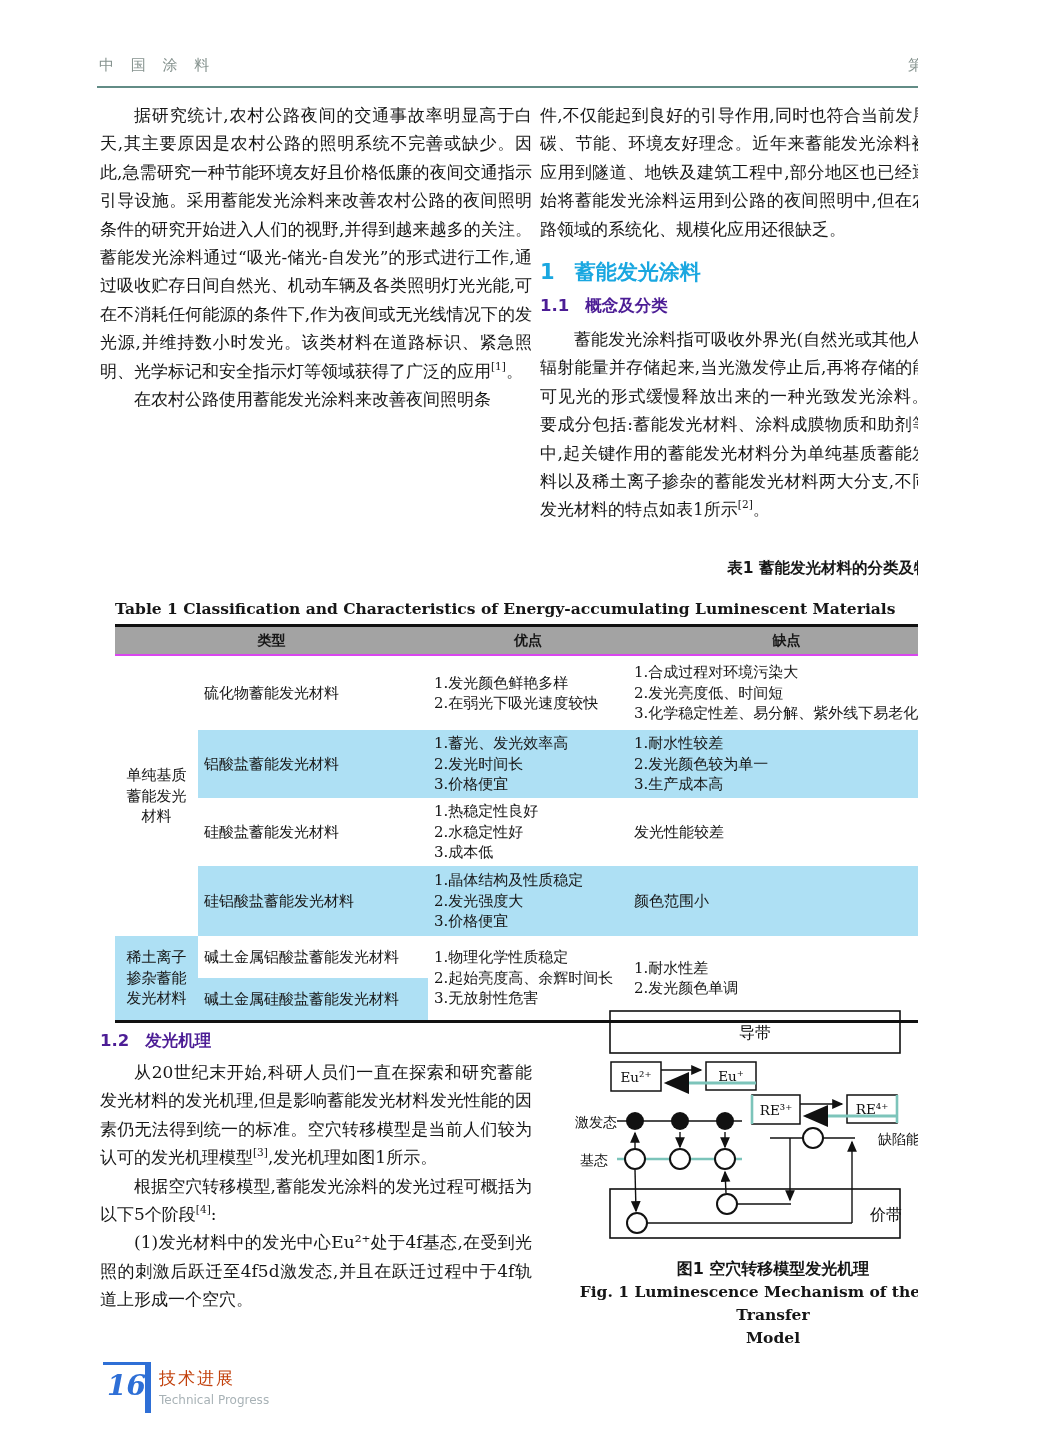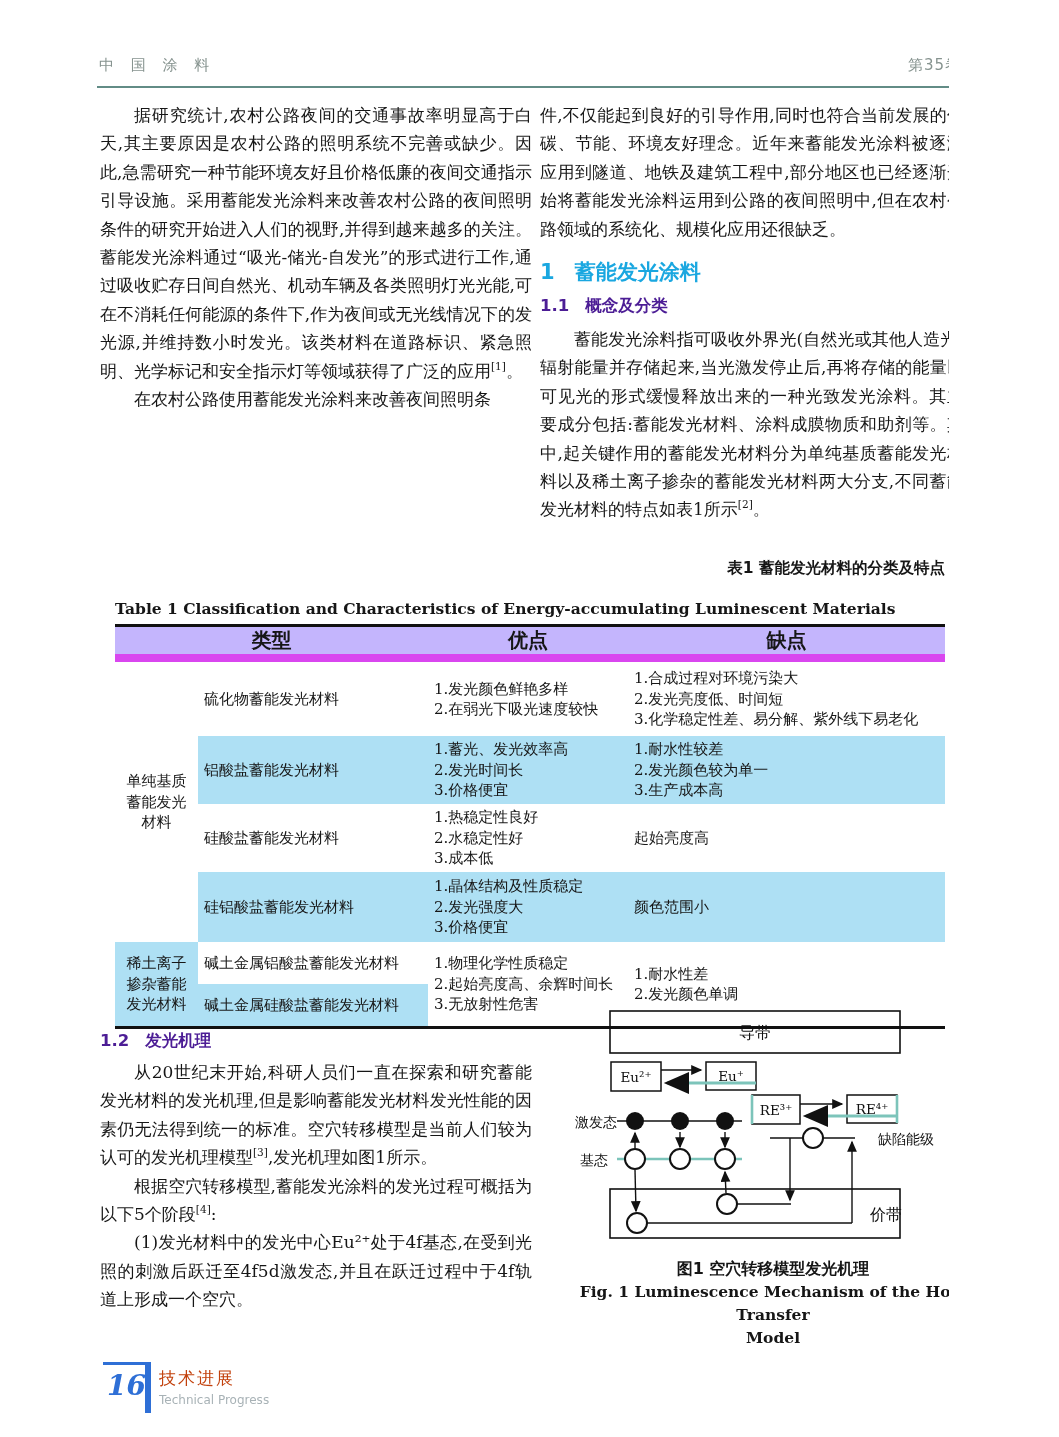--- a/index.html
+++ b/index.html
@@ -1,17 +1,17 @@
 <!DOCTYPE html>
 <html><head>
 <meta charset="utf-8">
 <style>
   html,body{margin:0;padding:0;background:#ffffff;}
   .page{position:relative;width:918px;height:1437px;background:#fff;overflow:hidden;
-        font-family:"DejaVu Serif", serif;color:#161616;padding-left:31px;}
+        font-family:"DejaVu Serif", serif;color:#161616;}
 
   
   .running-head{position:absolute;left:99px;top:56px;width:862px;display:flex;
                 justify-content:space-between;font-family:"DejaVu Sans",sans-serif;
                 font-size:15px;color:#86938f;letter-spacing:6px;}
   .running-head .vol{letter-spacing:1px;}
   .head-rule{position:absolute;left:97px;top:86px;width:866px;height:0;
              border-top:2px solid #628c86;}
 
   
@@ -33,22 +33,22 @@
 
   
   .table-block{position:absolute;left:115px;top:558px;width:830px;}
   .tbl-title-cn{font-family:"DejaVu Sans",sans-serif;font-weight:bold;font-size:15.5px;
                 text-align:right;margin-bottom:16px;}
   .tbl-title-en{font-family:"DejaVu Serif",serif;font-weight:bold;font-size:15.5px;
                 text-align:left;margin-bottom:6px;margin-top:20px;}
   table.cmp{width:830px;border-collapse:collapse;table-layout:fixed;
             border-top:3px solid #111;border-bottom:3px solid #111;
             font-size:15px;line-height:20.5px;}
-  table.cmp th{background:#c4b5fd;font-family:"DejaVu Sans",sans-serif;font-weight:bold;
-               font-size:20px;height:27px;border-bottom:8px solid #d946ef;padding:0;}
+  table.cmp th{background:#a3a3a3;font-family:"DejaVu Sans",sans-serif;font-weight:bold;
+               font-size:14px;height:27px;border-bottom:2px solid #d946ef;padding:0;}
   table.cmp td{vertical-align:middle;padding:2px 6px;}
   td.group{text-align:center;white-space:pre-line;padding:2px 2px;}
   td.ml{white-space:pre-line;}
   td.hl{background:#aee0f4;}
   tr.r1 td{height:70px;} tr.r2 td{height:64px;} tr.r3 td{height:64px;}
   tr.r4 td{height:66px;} tr.r5 td{height:38px;} tr.r6 td{height:38px;}
 
   
   .fig{position:absolute;left:573px;top:1003px;width:400px;margin:0;}
   .fig svg{display:block;}
@@ -130,21 +130,21 @@
 3.价格便宜</td>
           <td class="ml hl">1.耐水性较差
 2.发光颜色较为单一
 3.生产成本高</td>
         </tr>
         <tr class="r3">
           <td class="type">硅酸盐蓄能发光材料</td>
           <td class="ml">1.热稳定性良好
 2.水稳定性好
 3.成本低</td>
-          <td class="ml">起始亮度高</td>
+          <td class="ml">发光性能较差</td>
         </tr>
         <tr class="r4">
           <td class="type hl">硅铝酸盐蓄能发光材料</td>
           <td class="ml hl">1.晶体结构及性质稳定
 2.发光强度大
 3.价格便宜</td>
           <td class="ml hl">颜色范围小</td>
         </tr>
         <tr class="r5">
           <td class="group hl" rowspan="2">稀土离子

